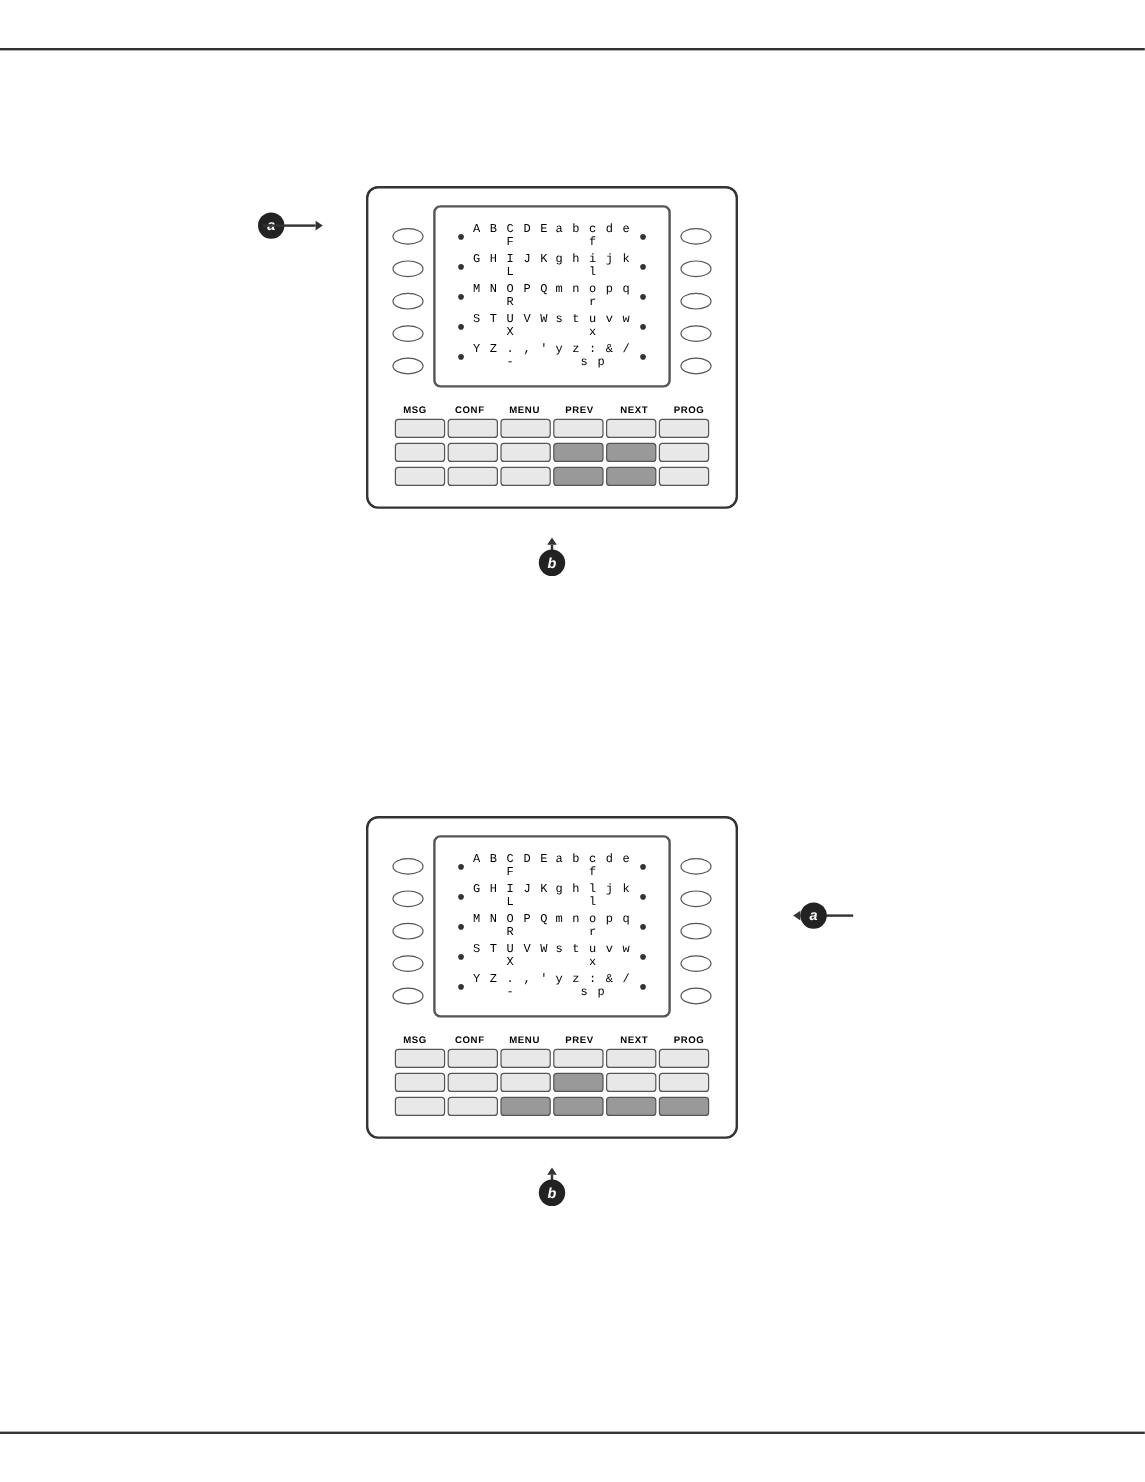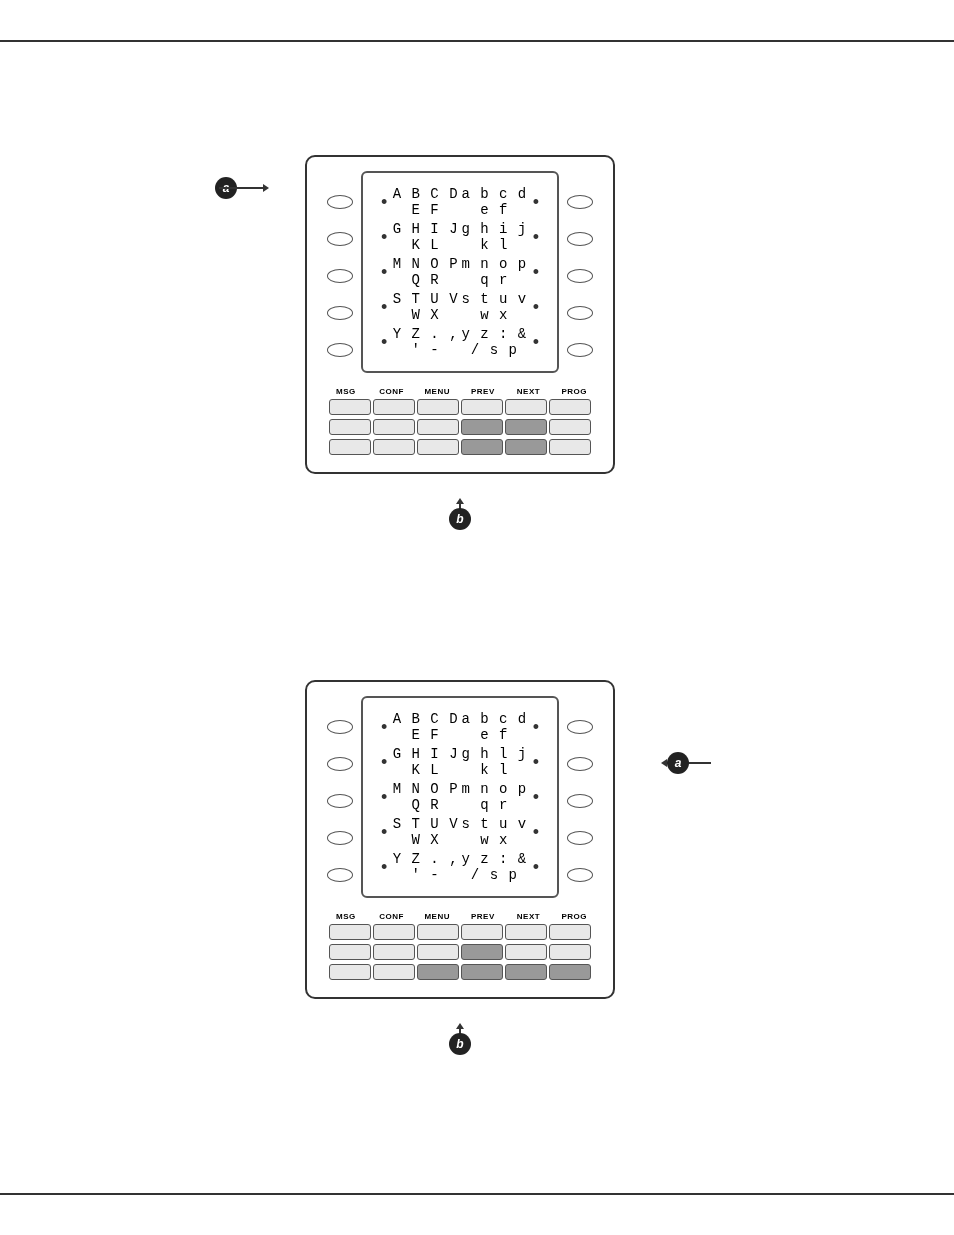--- a/index.html
+++ b/index.html
@@ -57,21 +57,21 @@
 
     .screen-row {
       display: flex;
       align-items: center;
       justify-content: space-between;
       margin: 3px 0;
     }
 
     .screen-text {
       font-family: 'Courier New', monospace;
-      font-size: 14px;
+      font-size: 10px;
       letter-spacing: 1px;
       flex: 1;
       text-align: center;
     }
 
     .dot {
       font-size: 18px;
       color: #333;
       margin: 0 4px;
       line-height: 1;

